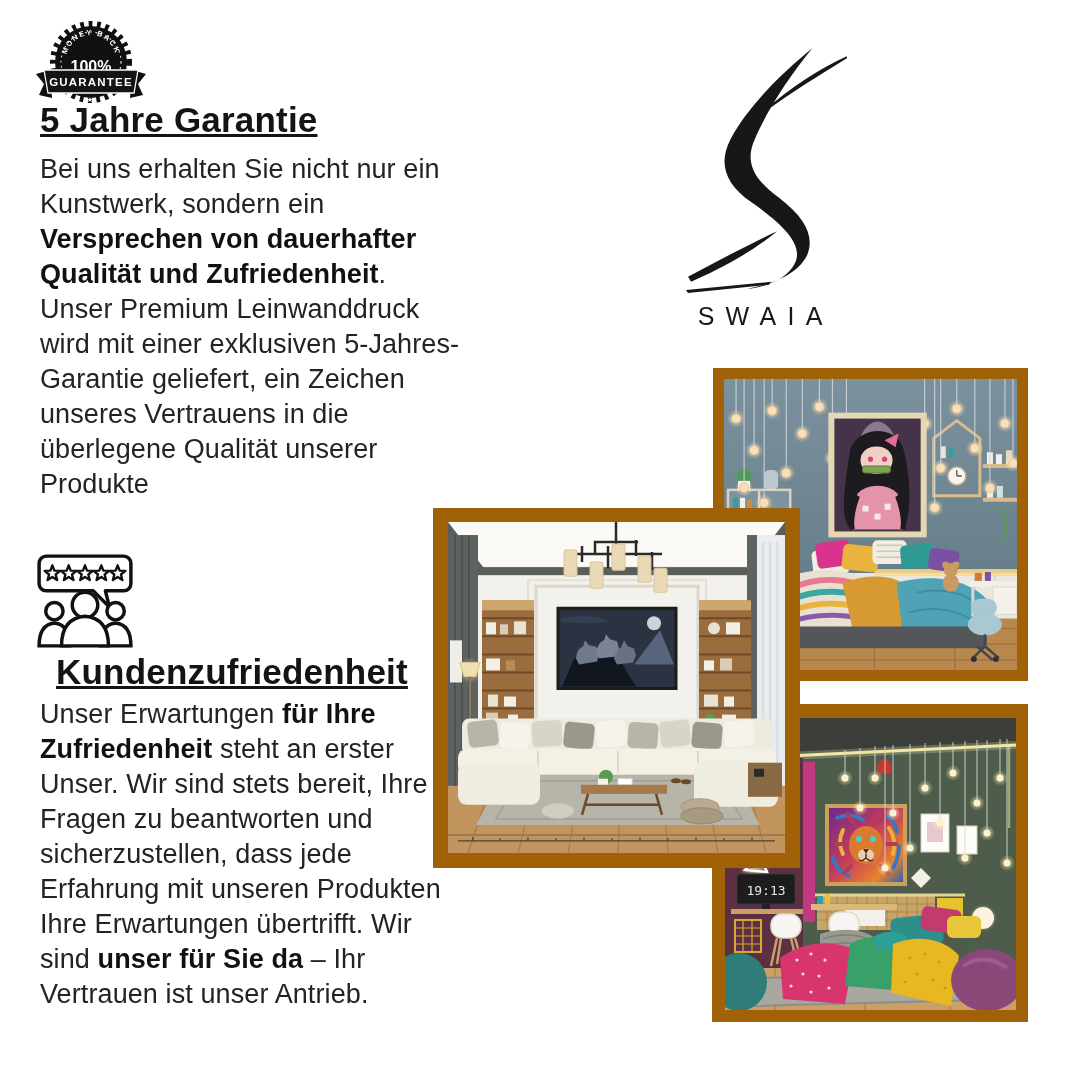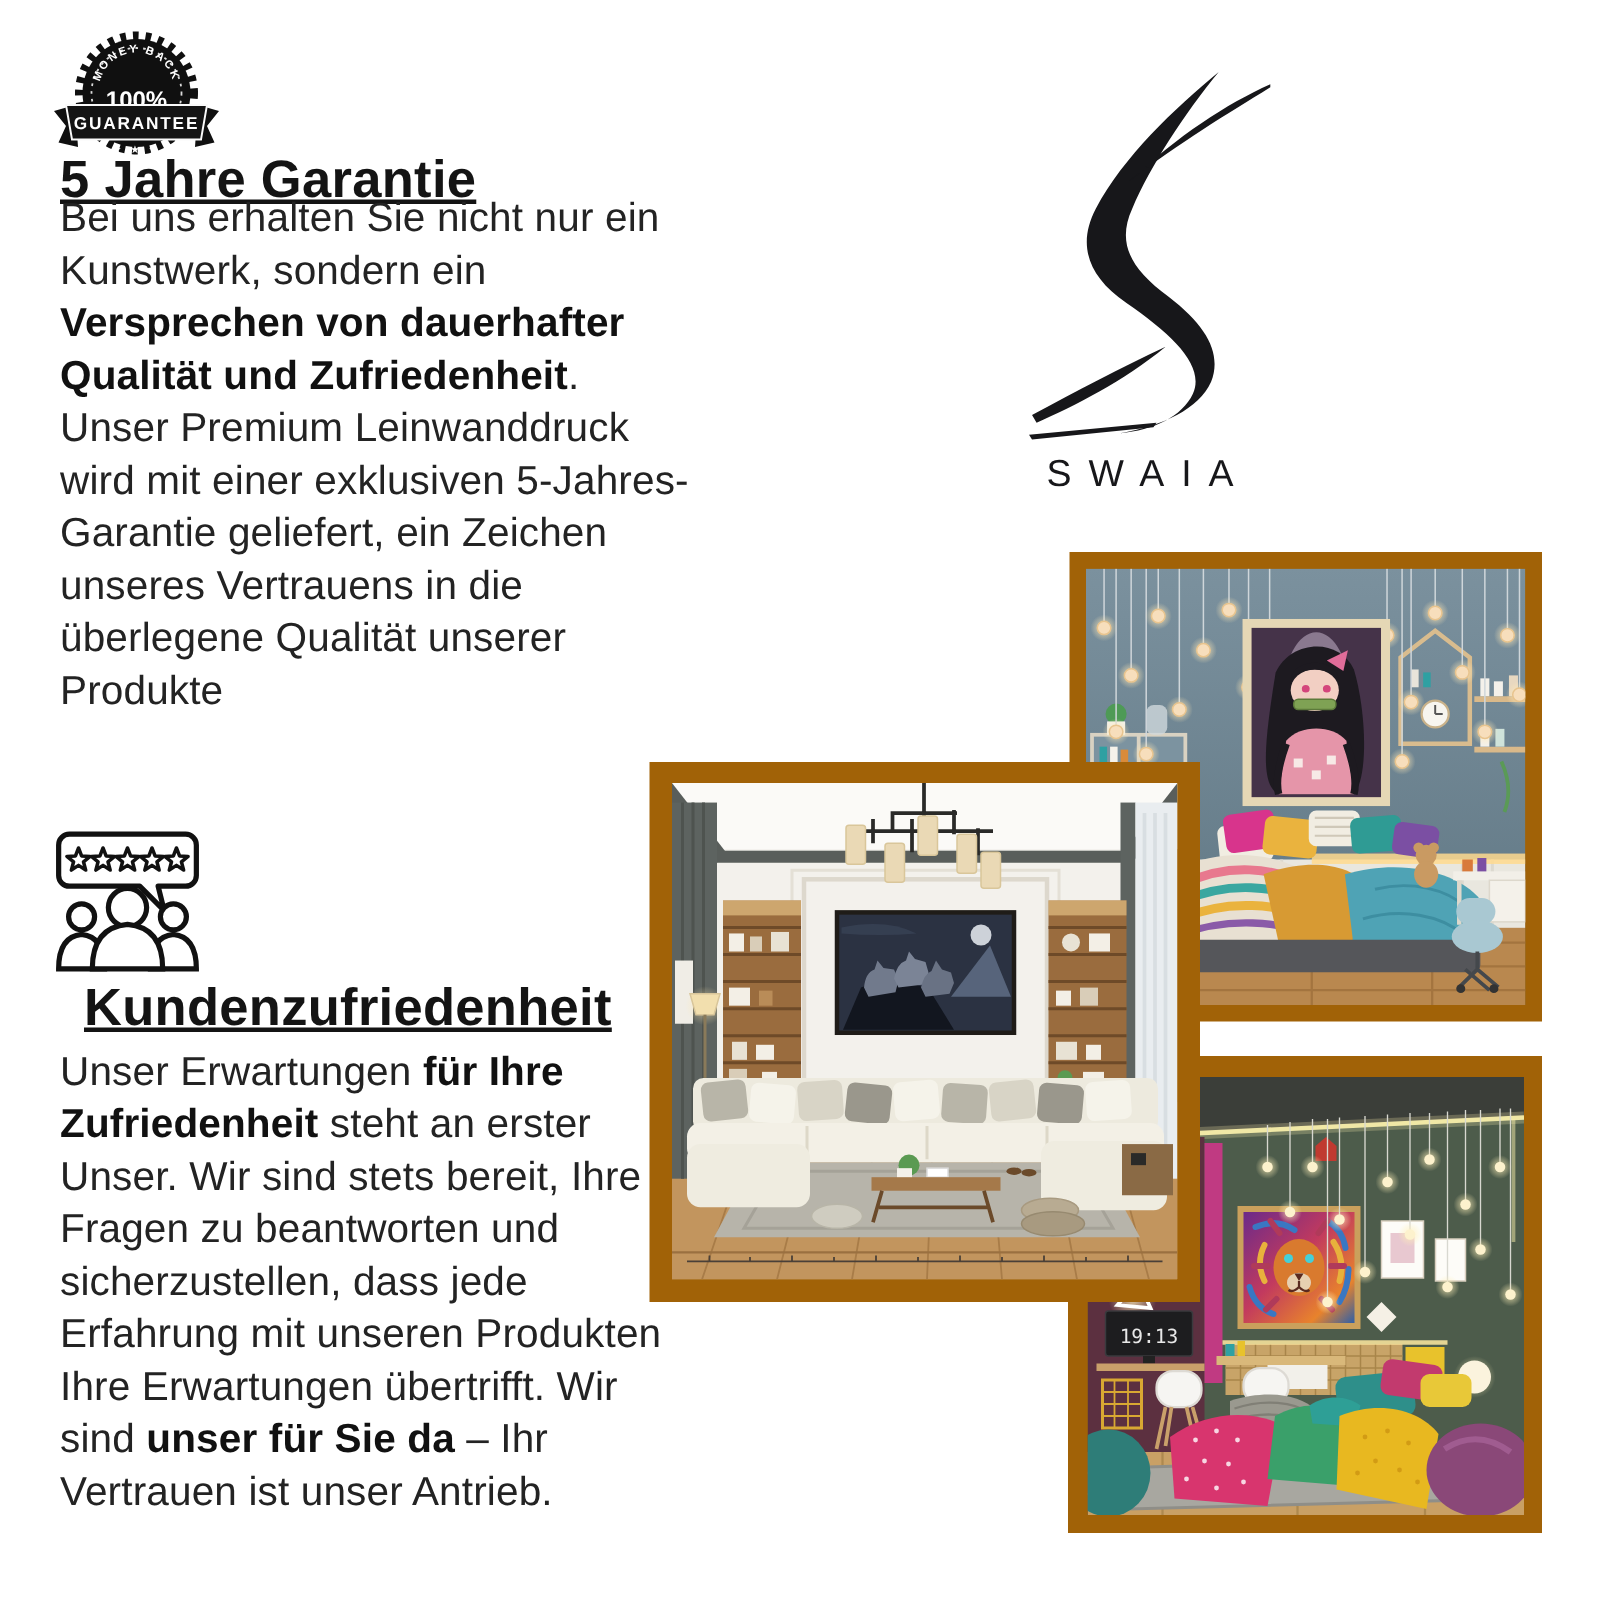--- a/index.html
+++ b/index.html
@@ -44,21 +44,21 @@
     </text>
     <text x="55" y="56" text-anchor="middle" font-size="16" font-weight="bold" fill="#ffffff">100%</text>
 
     <polygon points="8,54 102,54 98,77 12,77" fill="#141414" stroke="#fafafa" stroke-width="1.3"></polygon>
     <text x="55" y="70" text-anchor="middle" font-size="11.5" font-weight="bold" letter-spacing="1.2" fill="#ffffff">GUARANTEE</text>
     <text x="55" y="86" text-anchor="middle" font-size="7" fill="#ffffff" letter-spacing="2">★ ★ ★</text>
   </svg>
 </div>
 
 <div class="abs h1" style="left:40px;top:100px;">5 Jahre Garantie</div>
-<div class="abs para" style="left:40px;top:128px;"><span>Bei uns erhalten Sie nicht nur ein Kunstwerk, sondern ein </span><strong>Versprechen von dauerhafter Qualität und Zufriedenheit</strong><span>. Unser Premium Leinwanddruck wird mit einer exklusiven 5-Jahres-Garantie geliefert, ein Zeichen unseres Vertrauens in die überlegene Qualität unserer Produkte</span></div>
+<div class="abs para" style="left:40px;top:152px;"><span>Bei uns erhalten Sie nicht nur ein Kunstwerk, sondern ein </span><strong>Versprechen von dauerhafter Qualität und Zufriedenheit</strong><span>. Unser Premium Leinwanddruck wird mit einer exklusiven 5-Jahres-Garantie geliefert, ein Zeichen unseres Vertrauens in die überlegene Qualität unserer Produkte</span></div>
 
 <div class="abs" style="left:34px;top:550px;width:102px;height:102px;">
   <svg viewBox="0 0 100 100" width="102" height="102">
     <defs>
       <path id="rstar" d="M0,-8 L2,-2.75 L7.6,-2.47 L3.23,1.05 L4.7,6.47 L0,3.4 L-4.7,6.47 L-3.23,1.05 L-7.6,-2.47 L-2,-2.75 Z"></path>
     </defs>
     <g>
       <path d="M12,6 h76 a7,7 0 0 1 7,7 v20 a7,7 0 0 1 -7,7 h-18 l4,16 -16,-16 h-46 a7,7 0 0 1 -7,-7 v-20 a7,7 0 0 1 7,-7 Z" fill="#ffffff" stroke="#111111" stroke-width="3.4" stroke-linejoin="round"></path>
       <g fill="none" stroke="#111111" stroke-width="2.3" stroke-linejoin="round">
         <use href="#rstar" x="18" y="23"></use>

